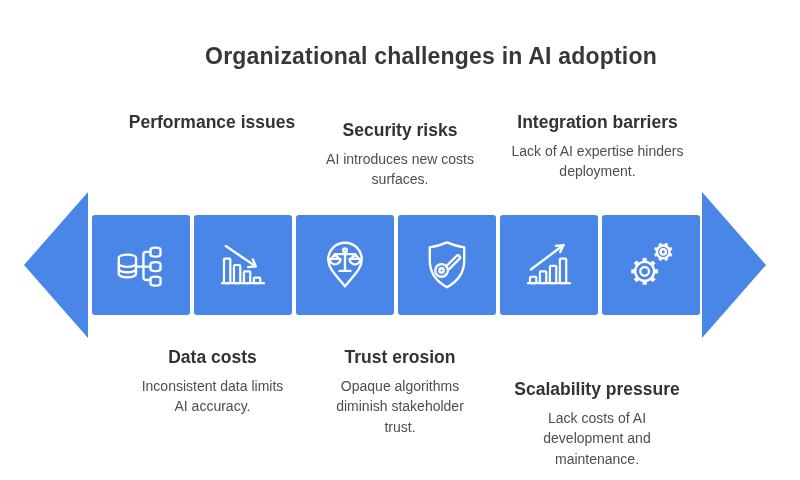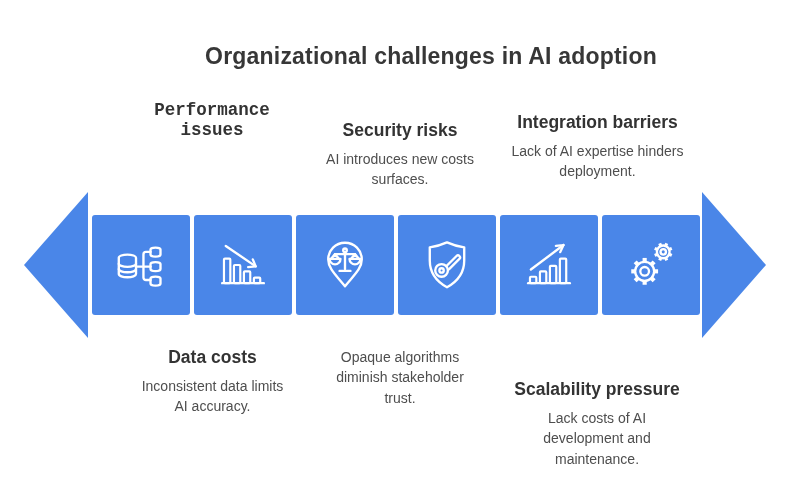--- a/index.html
+++ b/index.html
@@ -16,21 +16,21 @@
     font-family:"Liberation Sans", sans-serif;
   }
   .title{
     position:absolute;top:28px;left:16px;width:800px;margin:15px;
     text-align:center;font-size:23px;font-weight:bold;color:#373737;
     letter-spacing:.2px;
   }
   .label{position:absolute;text-align:center;}
   .label h3{margin:0 0 9px;font-size:17.5px;font-weight:bold;color:var(--heading);line-height:1.15;}
   .label p{margin:0;font-size:14px;line-height:1.45;color:var(--body);}
-  #t1{top:100px;left:123px;width:178px;font-family:Liberation Mono, monospace;}
+  #t1{top:112px;left:123px;width:178px;}
   #t2{top:112px;left:325px;width:150px;margin-top:8px;}
   #t3{top:112px;left:510px;width:175px;text-align:center;}
   #b1{top:347px;left:140px;width:145px;}
   #b2{top:347px;left:325px;width:150px;}
   #b3{top:347px;left:512px;width:170px;margin-top:32px;}
 
   .band{position:absolute;top:192px;left:0;width:800px;height:146px;}
   .arrow-head{position:absolute;top:0;width:64px;height:146px;background:var(--blue);}
   .arrow-head.left{left:24px;clip-path:polygon(100% 0,100% 100%,0 50%);}
   .arrow-head.right{left:702px;clip-path:polygon(0 0,0 100%,100% 50%);}
@@ -164,20 +164,21 @@
 
     <div class="arrow-head right"></div>
   </section>
 
   <section>
     <div class="label" id="b1">
       <h3>Data costs</h3>
       <p>Inconsistent data limits AI accuracy.</p>
     </div>
     <div class="label" id="b2">
+      <h3>Trust erosion</h3>
       <p>Opaque algorithms diminish stakeholder trust.</p>
     </div>
     <div class="label" id="b3">
       <h3>Scalability pressure</h3>
       <p>Lack costs of AI development and maintenance.</p>
     </div>
   </section>
 
 </div>
 

